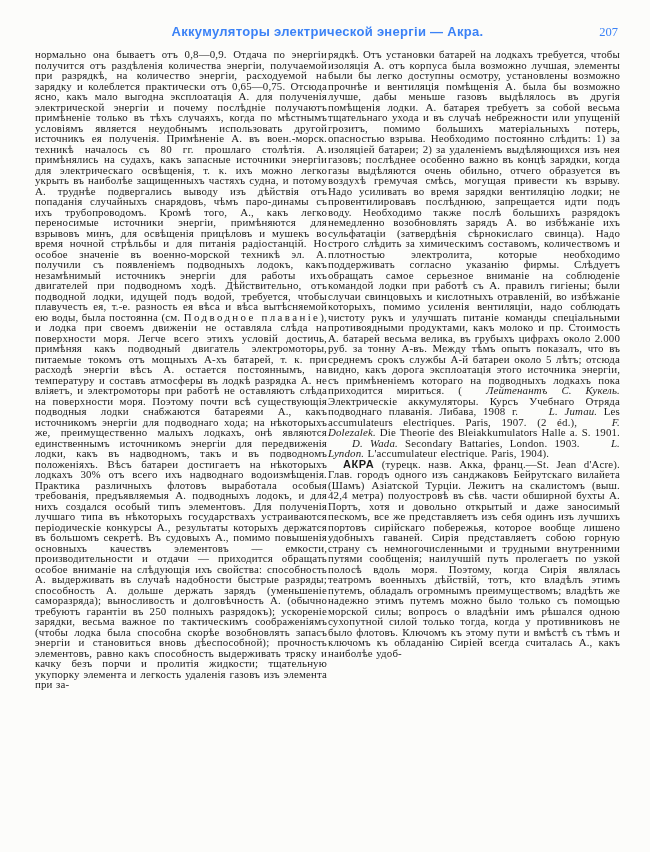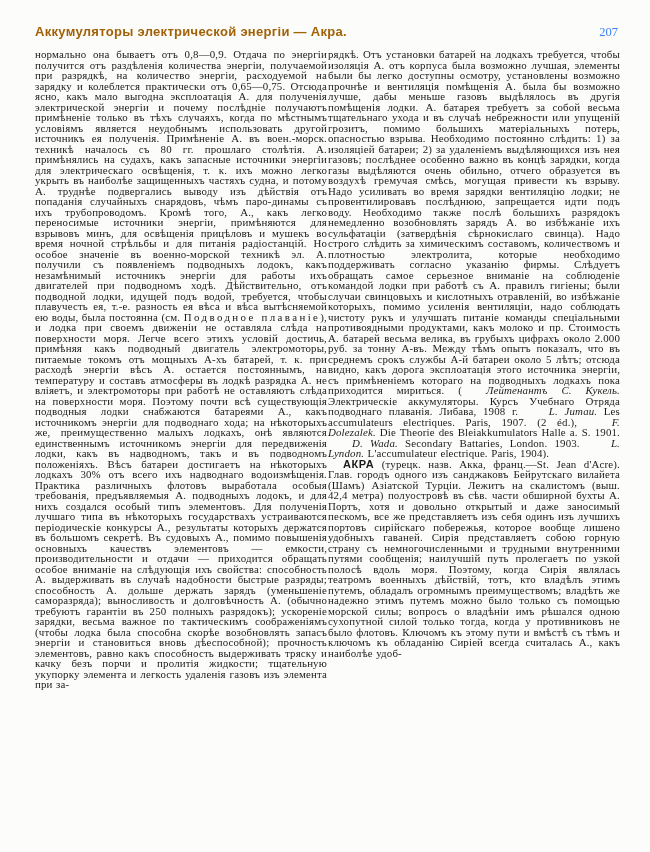--- a/index.html
+++ b/index.html
@@ -12,26 +12,26 @@
     padding: 24px 30px 0 35px;
     overflow: hidden;
     color: #1b1b1b;
   }
   .running-head {
     position: relative;
     height: 20px;
     margin-bottom: 5px;
   }
   .running-head .head-title {
-    text-align: left;
+    text-align: center;
     font-family: "Liberation Sans", "DejaVu Sans", sans-serif;
     font-weight: 700;
     font-size: 13px;
     letter-spacing: 0.3px;
-    color: #a16207;
+    color: #3b82f6;
   }
   .running-head .head-pagenum {
     position: absolute;
     right: 2px;
     top: 1px;
     font-family: "Liberation Serif", "DejaVu Serif", serif;
     font-size: 12.5px;
     color: #3b82f6;
   }
   .columns {

